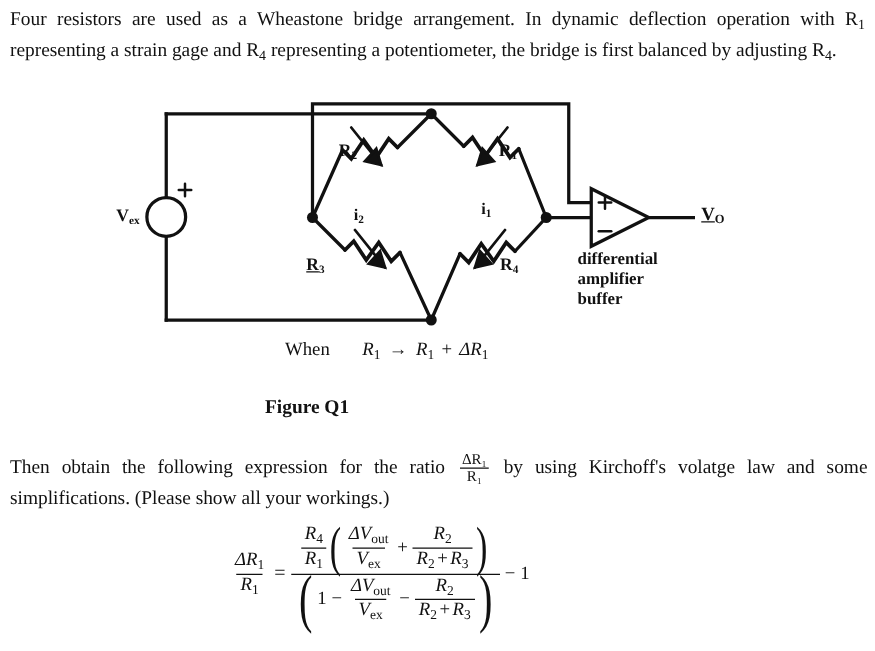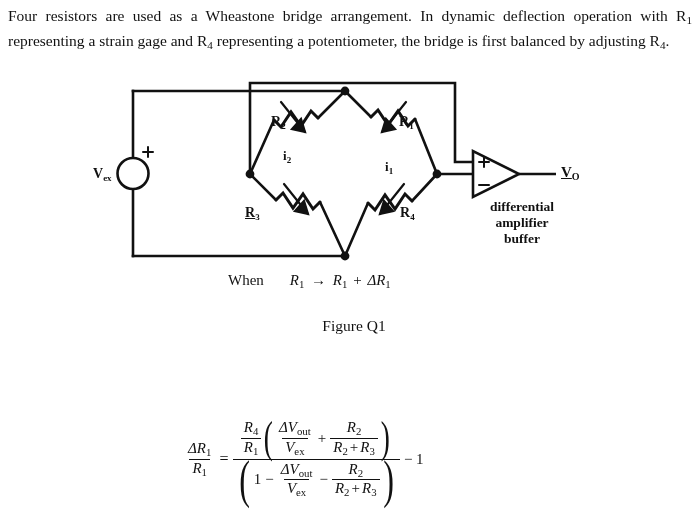--- a/index.html
+++ b/index.html
@@ -38,22 +38,22 @@
   .lbl{font-family:"Liberation Serif", serif;font-weight:bold;}
 
   
   .whenblock{
     position:absolute;left:228px;top:270px;width:260px;
     font-size:15px;line-height:21px;
   }
   .wrow{white-space:nowrap;}
   .wrow .kw{display:inline-block;width:44px;}
   .figcap{
-    position:absolute;left:224px;top:317px;width:260px;
-    text-align:center;font-size:15.5px;
+    position:absolute;left:212px;top:317px;width:260px;
+    text-align:left;font-size:15.5px;font-weight:bold;
   }
 
   
   .eq{
     position:absolute;left:185px;top:418px;
     font-size:15px;line-height:1;
     display:flex;align-items:center;
   }
   .frac{display:inline-flex;flex-direction:column;align-items:center;justify-content:center;}
   .frac > .num{padding:1px 3px;}
@@ -167,33 +167,33 @@
     </div>
 
     <div style="position:absolute;left:245px;top:125px;font-size:14px;font-weight:bold;text-decoration:underline;" class="lbl">
       <span>R</span><sub style="font-size:9px;">3</sub>
     </div>
 
     <div style="position:absolute;left:400px;top:125px;font-size:14px;font-weight:bold;" class="lbl">
       <span>R</span><sub style="font-size:9px;">4</sub>
     </div>
 
-    <div style="position:absolute;left:283px;top:68px;font-size:13px;font-weight:bold;" class="lbl">
+    <div style="position:absolute;left:283px;top:84px;font-size:13px;font-weight:bold;" class="lbl">
       <span>i</span><sub style="font-size:9px;">2</sub>
     </div>
 
     <div style="position:absolute;left:385px;top:79px;font-size:13px;font-weight:bold;" class="lbl">
       <span>i</span><sub style="font-size:9px;">1</sub>
     </div>
 
     <div style="position:absolute;left:561px;top:84px;font-size:15px;font-weight:bold;text-decoration:underline;" class="lbl">
       <span>V</span><sub style="font-size:10px;">O</sub>
     </div>
 
-    <div style="position:absolute;left:462px;top:119px;width:120px;text-align:center;font-size:13.5px;font-weight:bold;line-height:16px;" class="lbl">
+    <div style="position:absolute;left:462px;top:119px;width:120px;font-size:13.5px;font-weight:bold;line-height:16px;" class="lbl">
       <div>differential</div>
       <div>amplifier</div>
       <div>buffer</div>
     </div>
   </div>
 
   <div class="whenblock">
     <div class="wrow">
       <span class="kw">When</span>
       <span style="margin-left:14px;">
@@ -201,20 +201,29 @@
         <span style="margin:0 3px;">→</span>
         <i>R</i><sub>1</sub>
         <span style="margin:0 2px;">+</span>
         <i>ΔR</i><sub>1</sub>
       </span>
     </div>
   </div>
 
   <div class="figcap">Figure Q1</div>
 
+  <div class="para2">
+    <span>Then obtain the following expression for the ratio</span>
+    <span class="ifrac">
+      <span class="num">ΔR₁</span>
+      <span class="den">R₁</span>
+    </span>
+    <span>by using Kirchoff's volatge law and some</span>
+    <span>simplifications. (Please show all your workings.)</span>
+  </div>
 
   <div class="eq">
 
     <span class="frac">
       <span class="num">
         <i>ΔR</i><sub>1</sub>
       </span>
       <span class="den">
         <i>R</i><sub>1</sub>
       </span>

